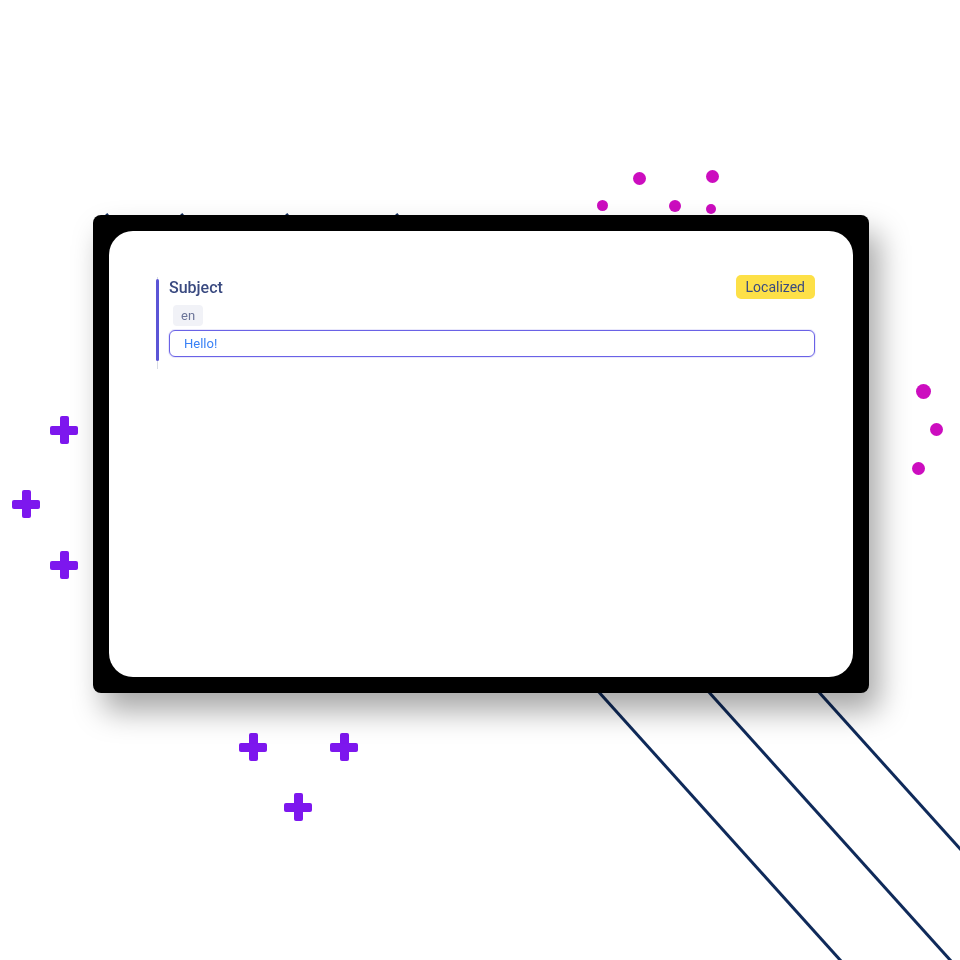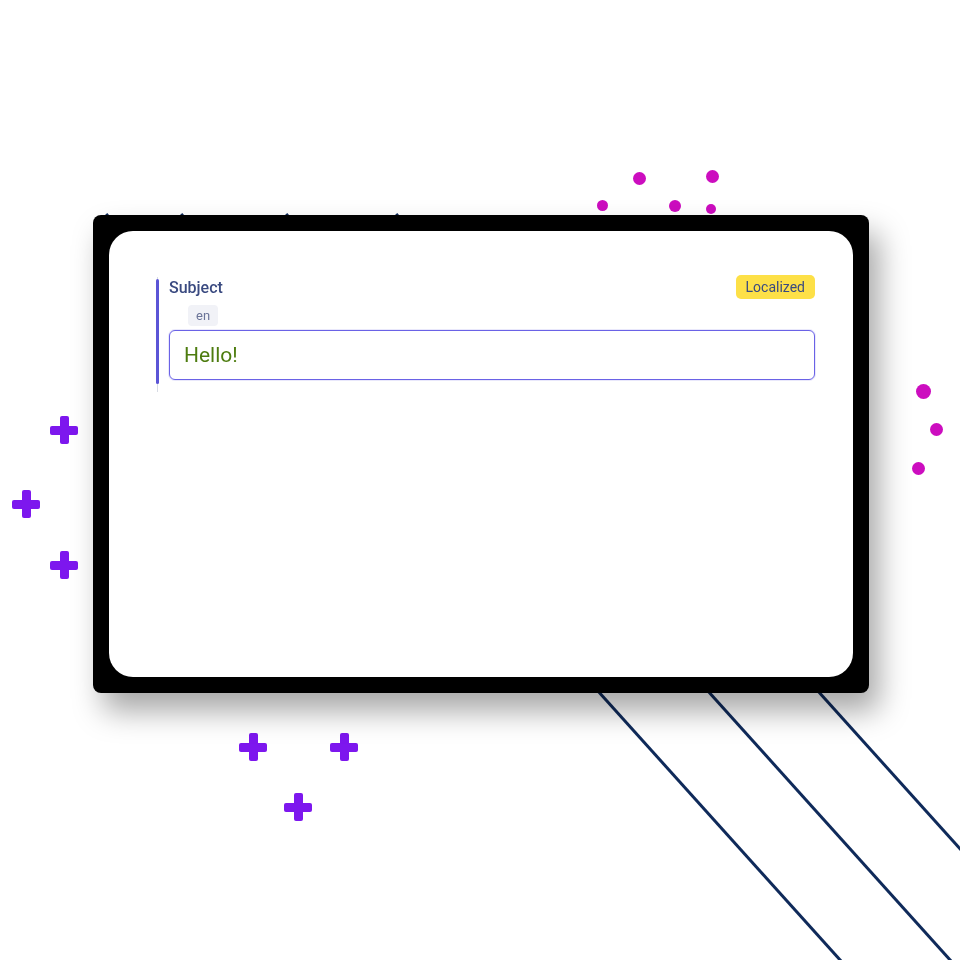--- a/index.html
+++ b/index.html
@@ -52,26 +52,26 @@
   .screen { width: 100%; height: 100%; background: #fff; border-radius: 24px; padding: 44px 38px 20px 48px; }
 
   .panel { position: relative; padding-left: 12px; }
   .panel::before { content: ""; position: absolute; left: 0; top: 2px; bottom: -12px; width: 1px; background: #d7dbe4; }
 
   .title-row { display: flex; justify-content: space-between; align-items: center; margin-bottom: 6px; }
   .title { font-size: 16px; color: #3a4a80; font-weight: 500; }
   .badge { font-size: 14px; color: #3a4a80; background: #fde047; padding: 4px 10px; border-radius: 5px; }
 
   .field { margin-bottom: 10px; }
-  .lang { display: inline-block; font-size: 13px; color: #6b7498; background: #f1f2f7; padding: 3px 8px; border-radius: 4px; margin-left: 19px; margin-bottom: 4px; }
+  .lang { display: inline-block; font-size: 13px; color: #6b7498; background: #f1f2f7; padding: 3px 8px; border-radius: 4px; margin-left: 4px; margin-bottom: 4px; }
   .input {
     width: 100%;
-    font-size: 21px;
-    color: #4d7c0f;
-    padding: 12px 14px;
+    font-size: 13px;
+    color: #3b82f6;
+    padding: 5px 14px;
     border: 1px solid #dfe2ea;
     border-radius: 6px;
     background: #fff;
     outline: none;
     font-family: inherit;
   }
   .field.active { position: relative; }
   .field.active::before { content: ""; position: absolute; left: -13px; top: -26px; bottom: -4px; width: 3px; background: #5b55d6; border-radius: 2px; }
   .field.active .input { border-color: #6a62e6; box-shadow: 0 0 0 1px rgba(106,98,230,.15); }
 </style>

